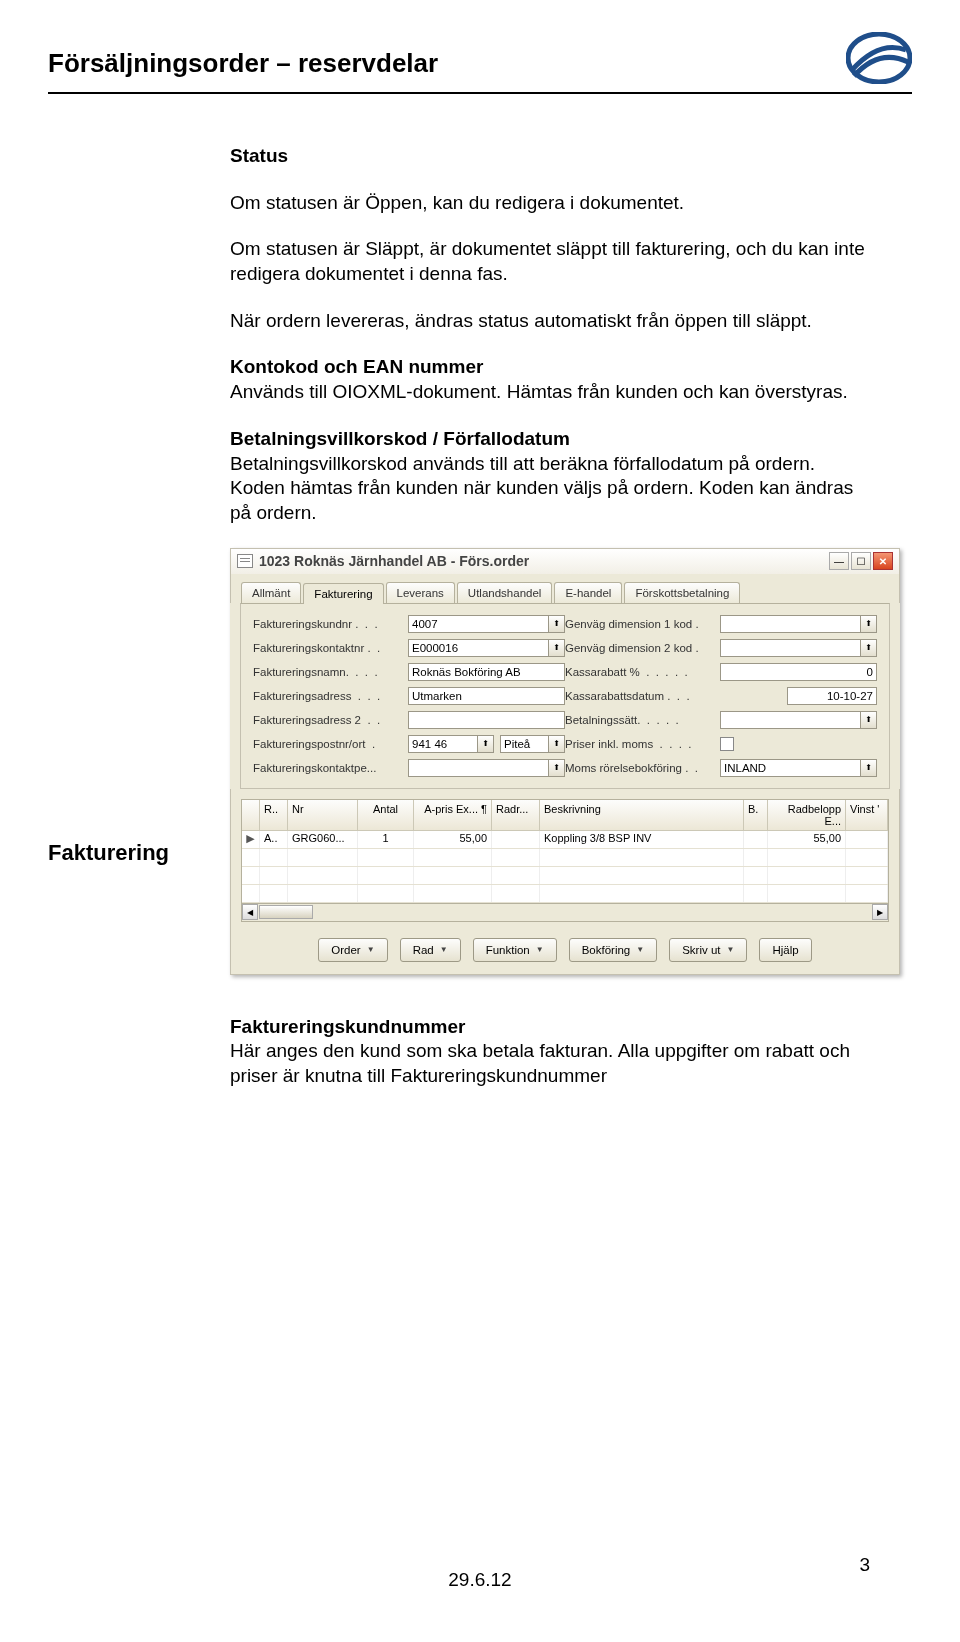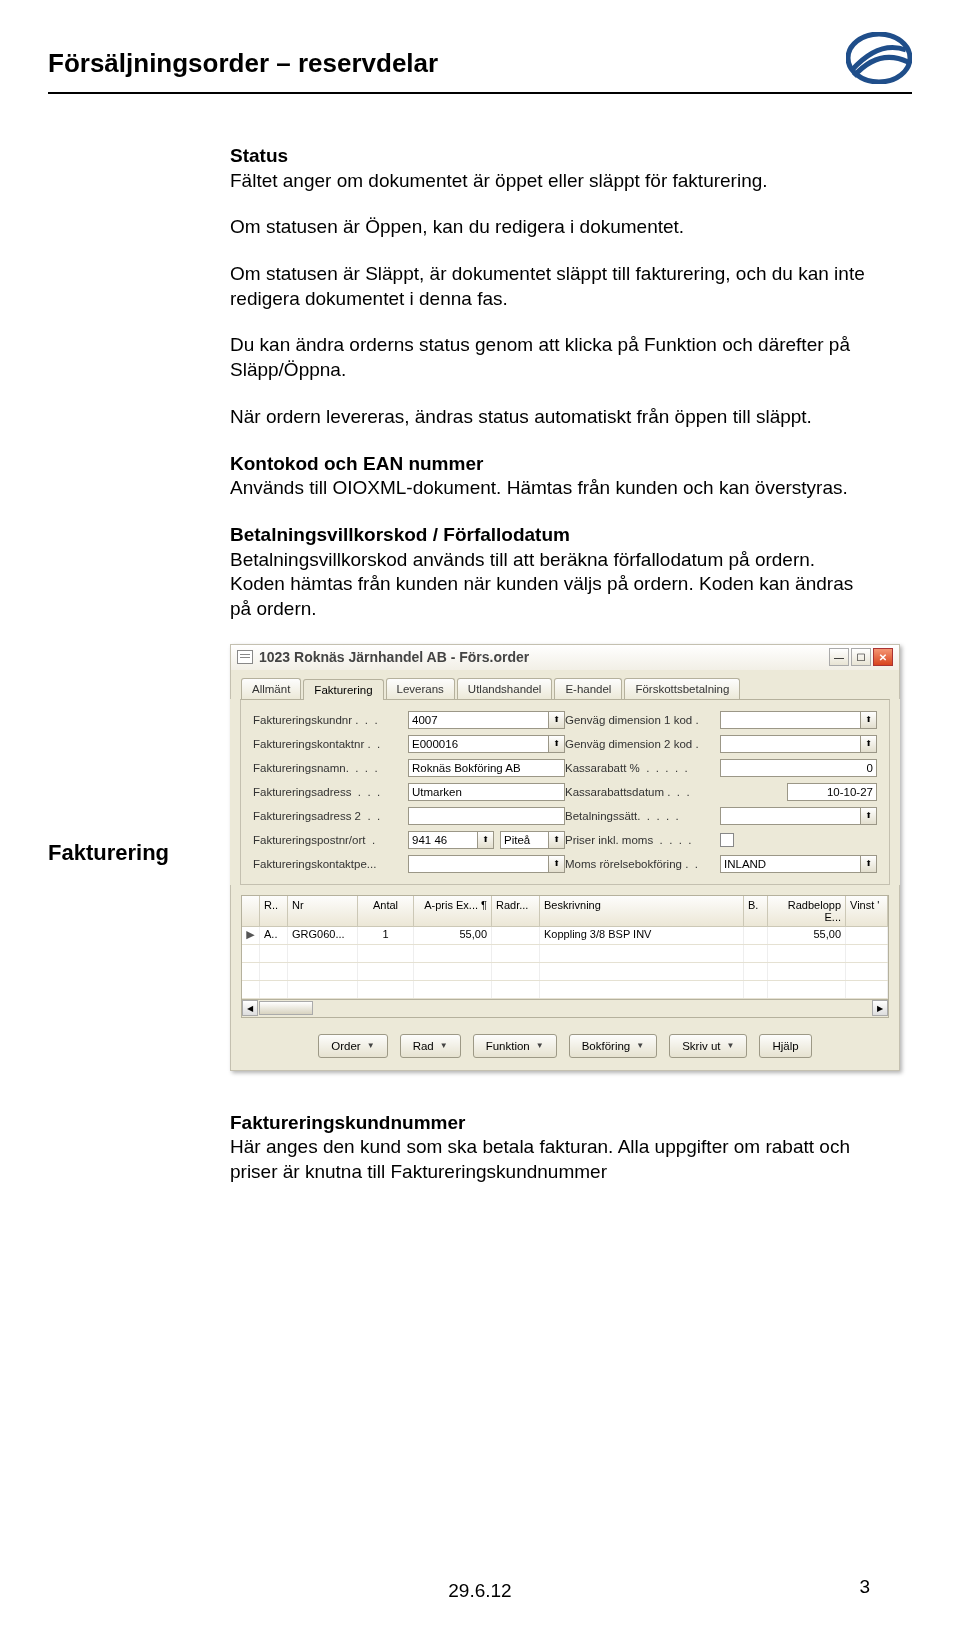--- a/index.html
+++ b/index.html
@@ -222,43 +222,42 @@
     background:linear-gradient(#fdfdfc,#e6e2d0);
     font-size:11.5px;
   }
   .bbtn .car{font-size:8px;color:#444}
   .page-footer{
     position:absolute; bottom:36px; left:0; right:0;
     display:flex; justify-content:space-between;
     padding:0 90px 0 90px;
     font-size:19px;
   }
-  .page-footer .date{ margin:4px auto; }
+  .page-footer .date{ margin:15px auto; }
   .page-footer .pnum{ position:absolute; right:90px; }
 </style>
 </head>
 <body>
 
 <div class="page-header">
   <div class="page-title">Försäljningsorder – reservdelar</div>
   <div class="logo">
     <svg viewBox="0 0 66 52">
       <ellipse cx="33" cy="26" rx="31" ry="24" fill="none" stroke="#1f4e8a" stroke-width="5"></ellipse>
       <path d="M6 38 Q33 8 60 18" fill="none" stroke="#1f4e8a" stroke-width="5"></path>
       <path d="M8 44 Q33 16 62 30" fill="none" stroke="#1f4e8a" stroke-width="5"></path>
     </svg>
   </div>
 </div>
 
 <div class="content">
   <p><span class="b">Status</span><br>
-     <span>Fältet anger om dokumentet är öppet eller släppt för fakturering.</span></p>
+     </p>
   <p>Om statusen är Öppen, kan du redigera i dokumentet.</p>
   <p>Om statusen är Släppt, är dokumentet släppt till fakturering, och du kan inte redigera dokumentet i denna fas.</p>
-  <p>Du kan ändra orderns status genom att klicka på Funktion och därefter på Släpp/Öppna.</p>
   <p>När ordern levereras, ändras status automatiskt från öppen till släppt.</p>
   <p><span class="b">Kontokod och EAN nummer</span><br>
      <span>Används till OIOXML-dokument. Hämtas från kunden och kan överstyras.</span></p>
   <p><span class="b">Betalningsvillkorskod / Förfallodatum</span><br>
      <span>Betalningsvillkorskod används till att beräkna förfallodatum på ordern. Koden hämtas från kunden när kunden väljs på ordern. Koden kan ändras på ordern.</span></p>
 </div>
 
 <div class="section-label" style="top:840px">Fakturering</div>
 
 <div class="screenshot">

